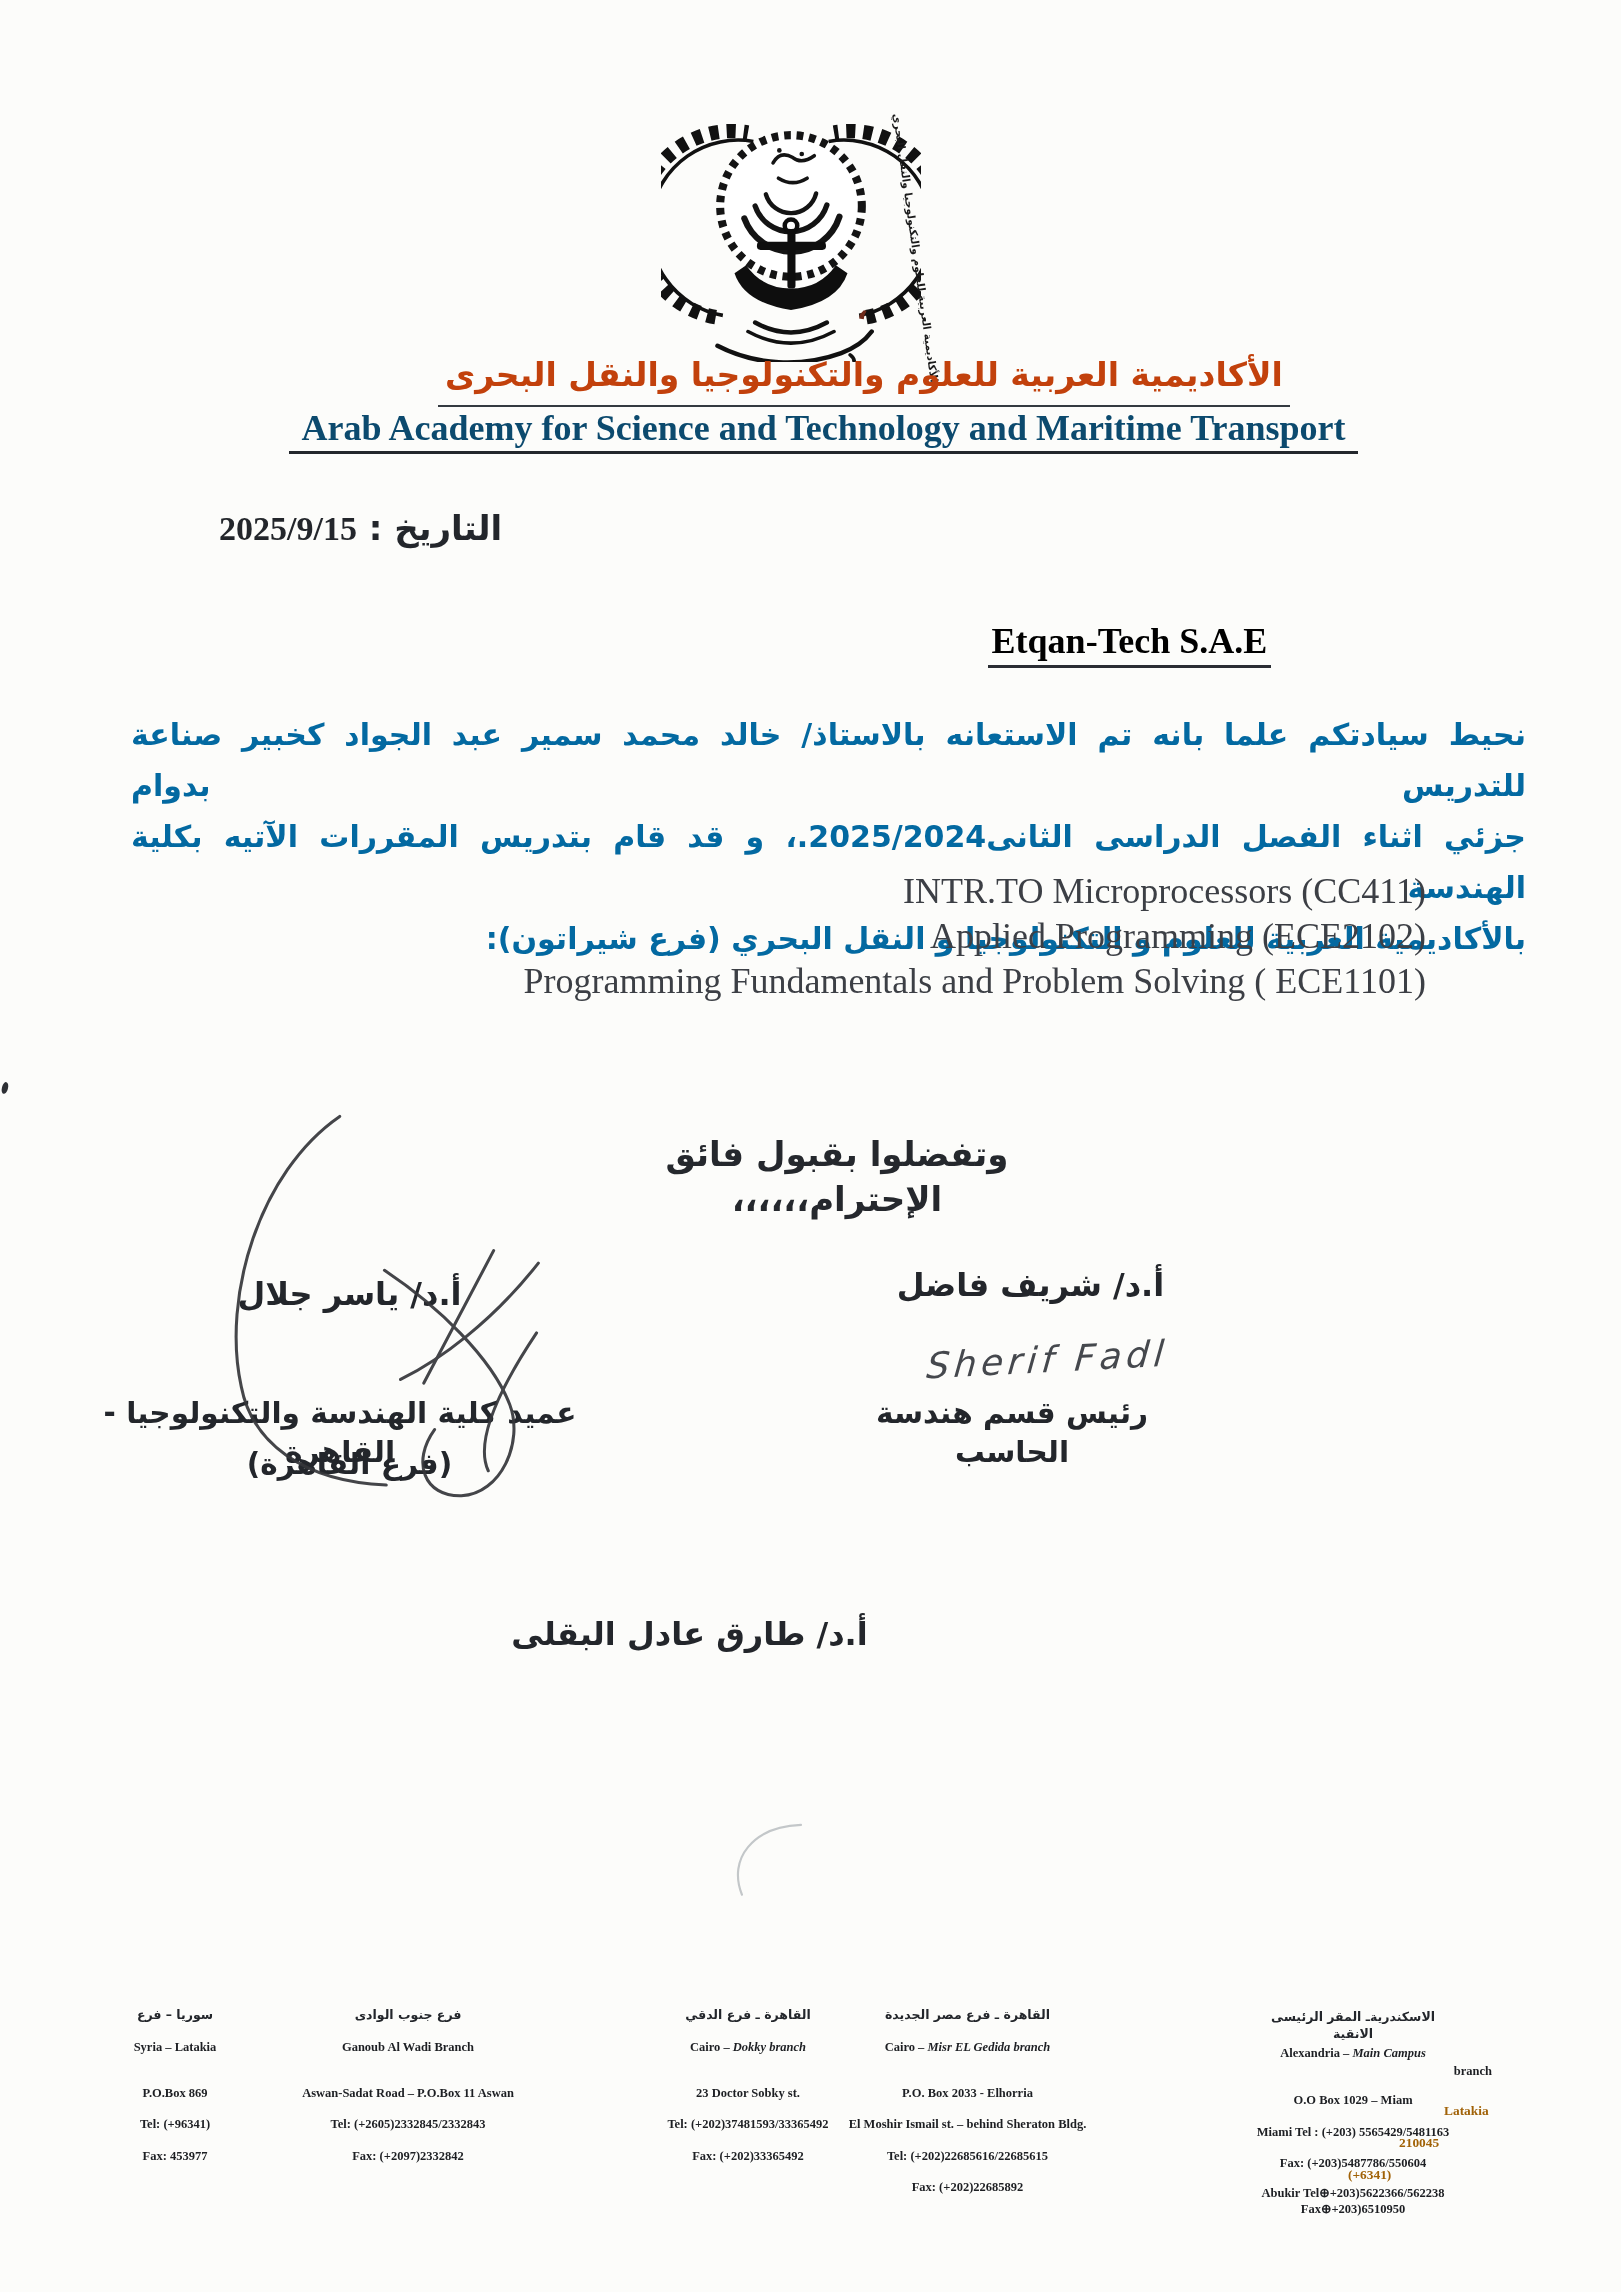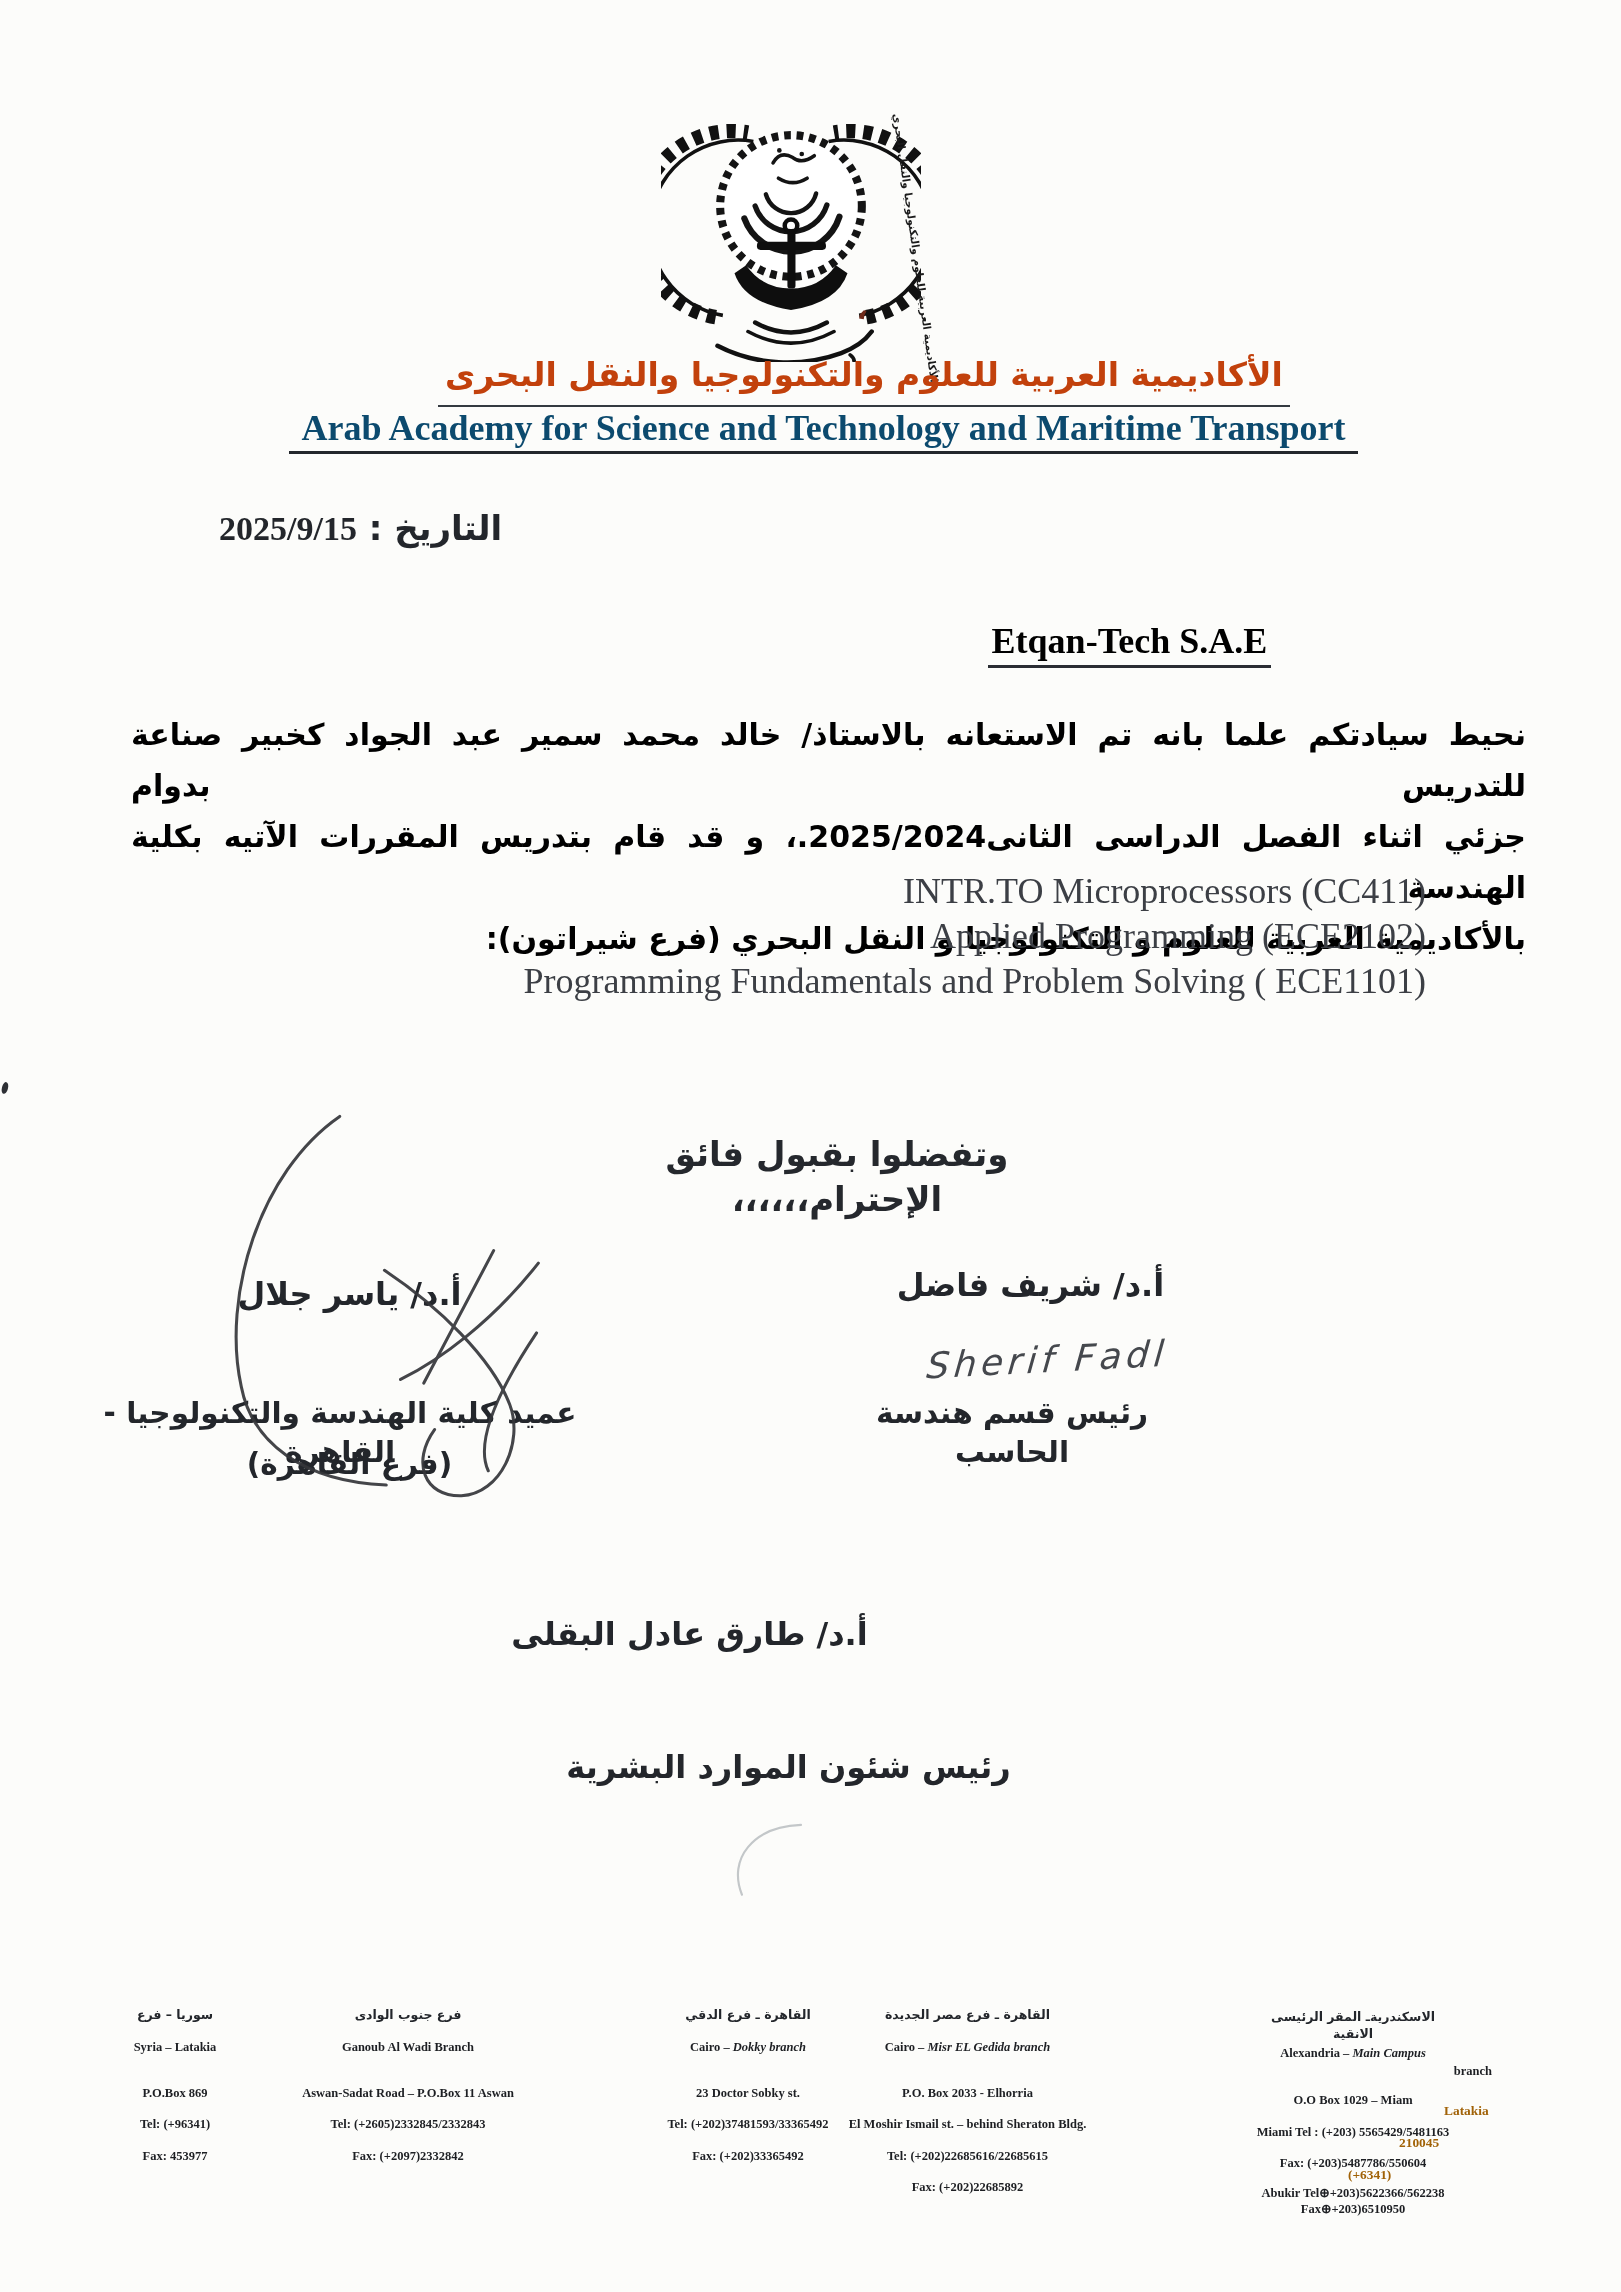--- a/index.html
+++ b/index.html
@@ -16,21 +16,21 @@
             padding:0 12.5px 1.8px 12.5px;border-bottom:3.6px solid #23272c;}
   
   .date-line{left:219px;top:507px;width:296px;font:bold 34px/43px "DejaVu Sans",sans-serif;
              direction:rtl;color:#23262b;text-align:left;}
   .date-line .dv{font-family:"Liberation Serif",serif;}
   
   .recipient{left:988px;top:620px;font:bold 36px/43px "Liberation Serif",serif;color:#000000;
              border-bottom:3.6px solid #2a2d33;padding:0 3.6px 1.8px 3.6px;}
   
   .body-block{left:100px;top:709px;width:1426px;}
-  .body-line{font:bold 30px/51px "DejaVu Sans",sans-serif;color:#000000;direction:rtl;text-align:right;margin-left:31px;}
+  .body-line{font:bold 30px/51px "DejaVu Sans",sans-serif;color:#0369a1;direction:rtl;text-align:right;margin-left:31px;}
   .body-line.just{text-align:justify;text-align-last:justify;}
   
   .courses{left:376px;top:869px;width:1050px;text-align:right;}
   .course-line{font:400 36px/45px "Liberation Serif",serif;color:#3c3f45;}
   
   .closing{left:564px;top:1132px;width:546px;text-align:center;
            font:bold 34px/45px "DejaVu Sans",sans-serif;color:#25282d;direction:rtl;}
   
   .sig-name{font:bold 32px/41px "DejaVu Sans",sans-serif;color:#23262b;direction:rtl;text-align:center;}
   .sig-title{font:bold 29.6px/39px "DejaVu Sans",sans-serif;color:#23262b;direction:rtl;text-align:center;}
@@ -134,21 +134,20 @@
     <g fill="none" stroke="#35363a" stroke-width="3.4" stroke-linecap="round" opacity="0.92">
       <path d="M 250 8 C 160 70 118 210 140 310 C 152 372 208 416 302 420"></path>
       <path d="M 472 172 C 420 238 362 280 318 302"></path>
       <path d="M 300 180 C 360 220 420 278 440 330 C 456 372 430 430 386 432 C 344 433 330 394 356 358"></path>
       <path d="M 422 158 L 344 306"></path>
       <path d="M 470 250 C 430 310 400 370 416 404"></path>
     </g>
   </svg>
 
   <div class="abs sig-name" style="left:497px;top:1614px;width:385px;">أ.د/ طارق عادل البقلى</div>
-  <div class="abs sig-title" style="left:551px;top:1748px;width:475px;font-size:32px;">رئيس شئون الموارد البشرية</div>
   <svg class="abs faint-arc" width="90" height="85" viewBox="0 0 100 95">
     <path d="M 88 10 C 34 12 6 48 22 88" fill="none" stroke="#c3c7c9" stroke-width="2.4" stroke-linecap="round"></path>
   </svg>
 
   <div class="abs ink-speck"></div>
 
   <div class="fcol" style="left:72px;width:206px;">
     <div class="f-ar">سوريا – فرع</div>
     <div class="f-name">Syria – Latakia</div>
     <div class="f-line">P.O.Box 869</div>

